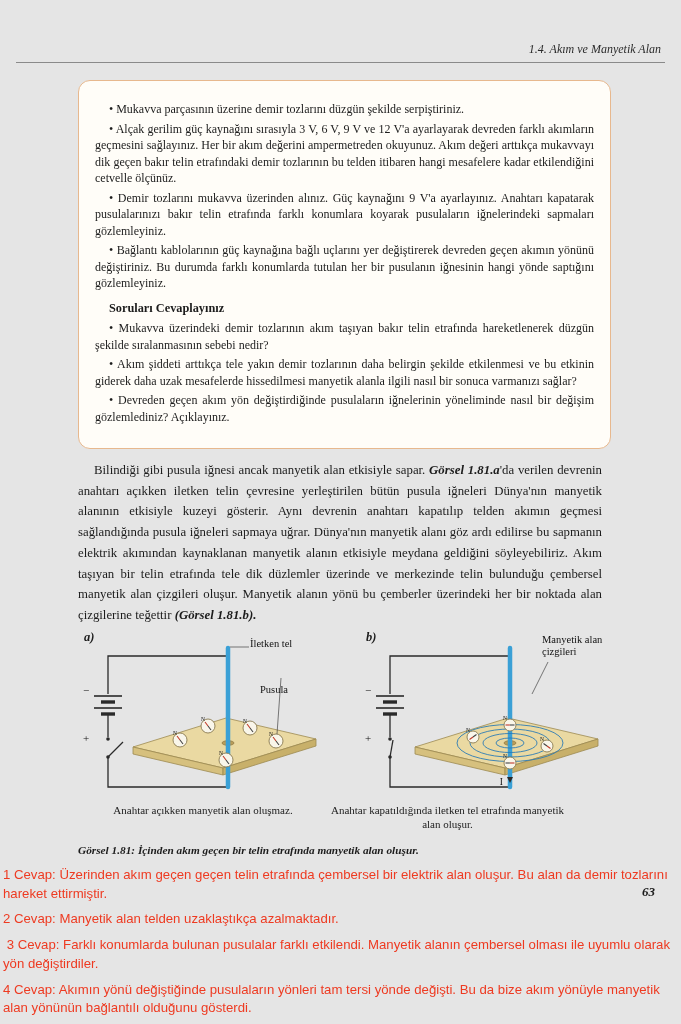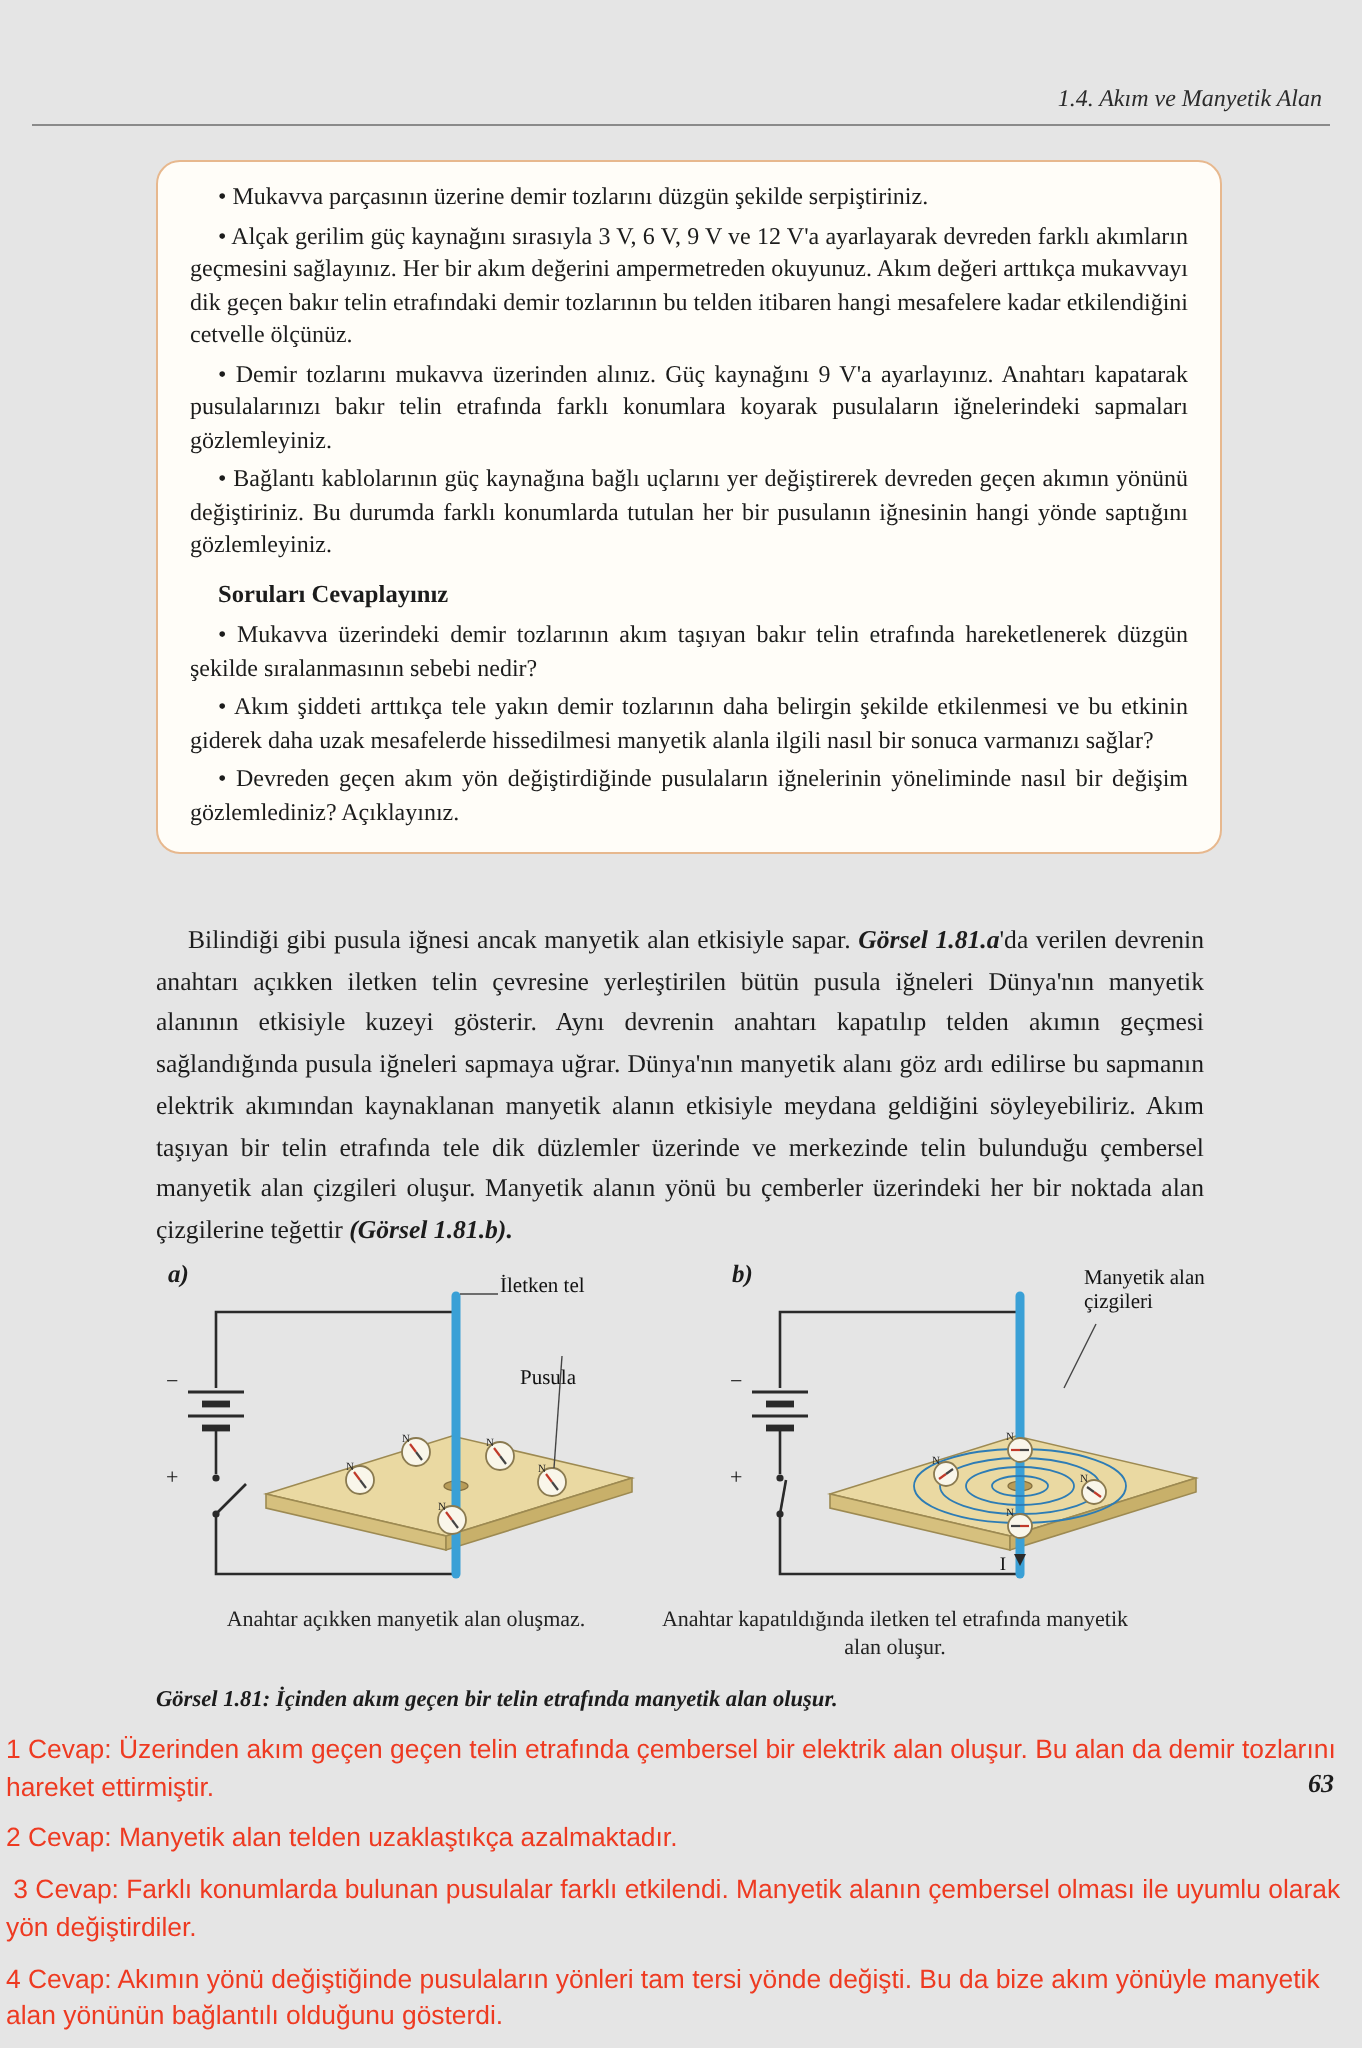--- a/index.html
+++ b/index.html
@@ -5,21 +5,21 @@
   * { box-sizing: border-box; margin: 0; padding: 0; }
   html,body { background:#ffffff; }
   body { width:681px; height:1024px; font-family:"Liberation Serif", serif; color:#1c1c1c; }
   .page { position:relative; width:681px; height:1024px; overflow:hidden; background:#e5e5e5; }
 
   .header-title { position:absolute; top:42px; right:20px; font-style:italic; font-size:12px; color:#2b2b2b; }
   .header-rule { position:absolute; top:62px; left:16px; right:16px; border-top:1px solid #8a8a8a; }
 
   .activity-box { position:absolute; top:80px; left:78px; right:70px;
     border:1.5px solid #e7b88e; border-radius:12px; background:#fffdf8;
-    padding:9px 16px; font-size:12px; }
+    padding:20px 16px; font-size:12px; }
   .bullet { text-align:justify; text-indent:14px; line-height:1.38; margin:0 0 3px 0; }
   .q-heading { font-weight:bold; text-indent:14px; margin:9px 0 4px 0; font-size:12.3px; }
 
   .body-par { position:absolute; top:460px; left:78px; width:524px;
     text-align:justify; text-indent:16px; font-size:12.8px; line-height:1.62; }
   .bold-italic { font-weight:bold; font-style:italic; }
 
   .figure { position:absolute; top:630px; left:78px; width:533px; height:210px; }
   .fig-letter { position:absolute; top:0; font-weight:bold; font-style:italic; font-size:12.5px; }
   .fig-letter.a { left:6px; } .fig-letter.b { left:288px; }
@@ -34,21 +34,21 @@
   .sub-caption.b { left:252px; width:235px; }
 
   .fig-caption { position:absolute; top:844px; left:78px; font-size:11.3px; }
   .fc-bold { font-weight:bold; font-style:italic; }
   .fc-rest { font-style:italic;font-weight:bold; }
 
   .answers { position:absolute; top:866px; left:3px; right:3px; }
   .answer { color:#ee3a21; font-family:"Liberation Sans", sans-serif;
     font-size:13.2px; line-height:1.42; margin:0 0 7px 0; white-space:pre-wrap; }
 
-  .page-num { position:absolute; top:884px; right:14px; font-weight:bold; font-style:italic; font-size:13px; }
+  .page-num { position:absolute; top:884px; right:26px; font-weight:bold; font-style:italic; font-size:13px; }
 
   
   .wire { fill:none; stroke:#2a2a2a; stroke-width:1.3; }
   .blue-wire { stroke:#3aa0d6; stroke-width:4.5; stroke-linecap:round; }
   .batt-long { stroke:#2a2a2a; stroke-width:1.6; }
   .batt-short { stroke:#2a2a2a; stroke-width:3.4; }
   .node { fill:#2a2a2a; }
   .board-top { fill:#ead9a2; stroke:#9d8a52; stroke-width:0.8; }
   .board-left { fill:#d6c07e; stroke:#9d8a52; stroke-width:0.8; }
   .board-right { fill:#c8b06a; stroke:#9d8a52; stroke-width:0.8; }

